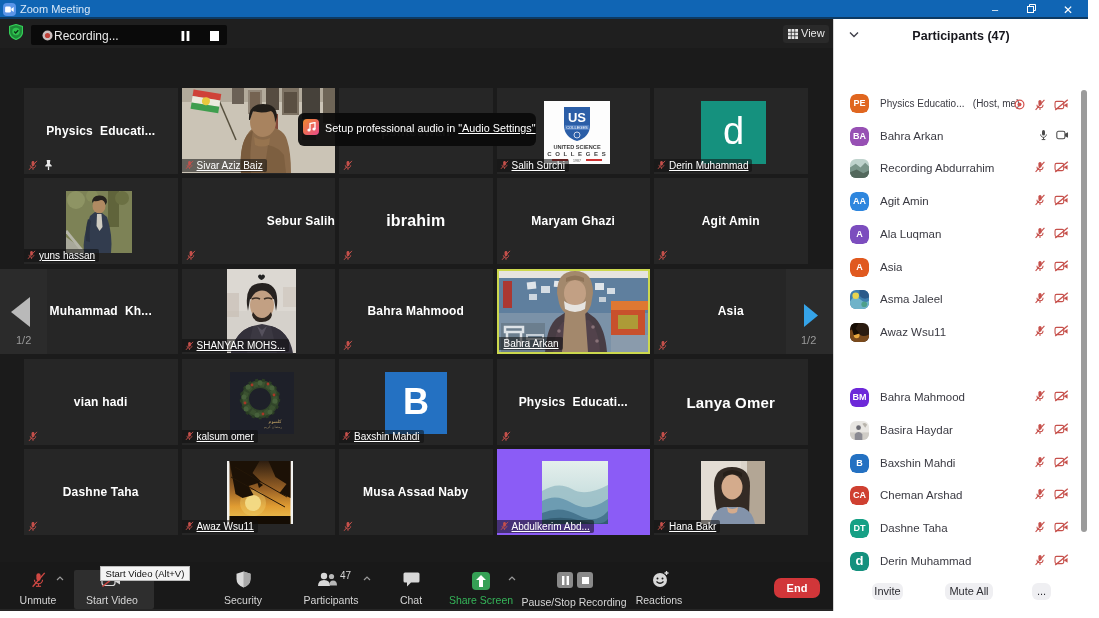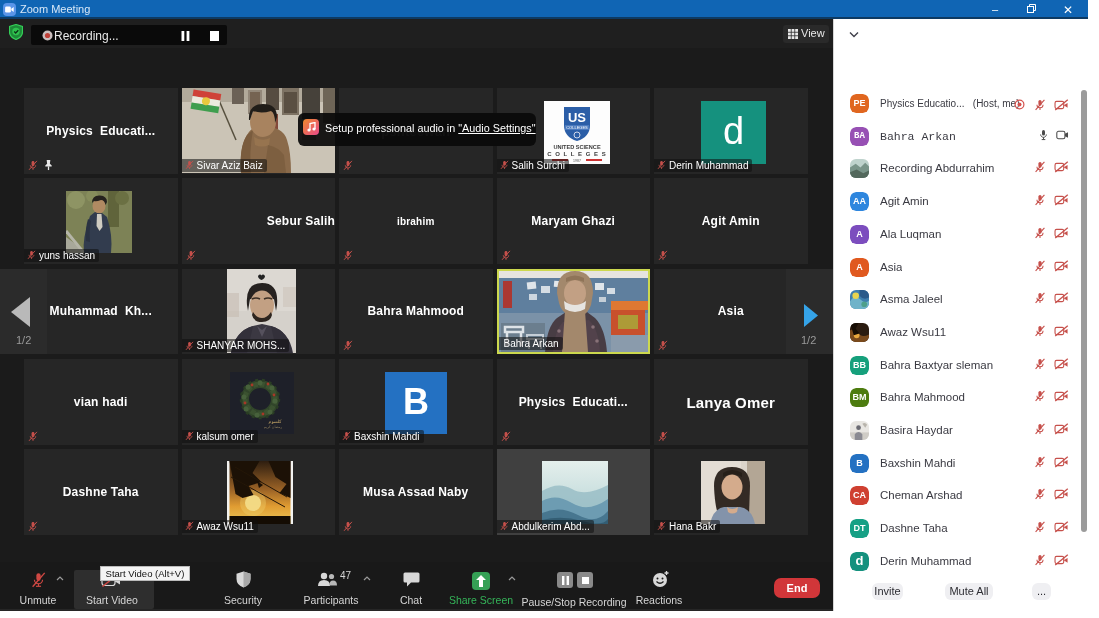--- a/index.html
+++ b/index.html
@@ -12,21 +12,21 @@
   #zicon { position:absolute; left:3px; top:3px; width:13px; height:13px; background:#5a95e8; border-radius:4px; }
   .winbtn { position:absolute; top:0px; color:#fff; font-size:11px; width:30px; text-align:center; }
 
   #topbar { position:absolute; left:0; top:19px; width:833px; height:29px; background:#1f1f1f; }
   #recbox { position:absolute; left:31px; top:6px; width:196px; height:20px; background:#0a0a0a; border-radius:2px; }
   #viewbtn { position:absolute; left:783px; top:6px; width:46px; height:18px; background:#2a2a2a; border-radius:3px; color:#e8e8e8; font-size:11px; }
 
   .tile { position:absolute; width:153.5px; height:85.5px; background:#262626; overflow:hidden; }
   .cname { position:absolute; left:0; right:0; top:50%; transform:translateY(-50%); text-align:center; color:#fff; font-size:13px; font-weight:bold; letter-spacing:.2px; }
   .micbl { position:absolute; left:4px; bottom:3px; display:flex; align-items:flex-end; }
-  .nlabel { position:absolute; left:0px; bottom:2px; display:flex; align-items:center; background:rgba(15,15,15,.55); padding:1px 4px 1px 3px; color:#fff; font-size:10px; white-space:nowrap; border-radius:0 2px 2px 0; }
+  .nlabel { position:absolute; left:0px; bottom:2px; display:flex; align-items:center; background:rgba(15,15,15,.55); padding:1px 4px 1px 3px; color:#fff; font-size:10px; white-space:nowrap; border-radius:0 2px 2px 0;text-decoration:underline; }
   .nlabel svg { margin-right:3px; }
 
   #toolbar { position:absolute; left:0; top:562px; width:833px; height:49px; background:#191919; }
   .tbtxt { position:absolute; color:#d5d5d5; font-size:10.5px; text-align:center; white-space:nowrap; }
 
   #panel { position:absolute; left:833px; top:19px; width:255px; height:592px; background:#fff; border-left:1px solid #d6d6d6; }
   #phead { position:absolute; left:0; top:10px; width:100%; text-align:center; color:#17171d; font-size:12.5px; font-weight:bold; }
   #searchbox { position:absolute; left:16px; top:44px; width:227px; height:22px; border:1px solid #c9c9ce; border-radius:11px; color:#8e8e93; font-size:12px; }
   .prow { position:absolute; left:0; width:255px; height:32px; }
   .pava { position:absolute; left:16px; top:0px; width:19px; height:19px; border-radius:6px; color:#fff; font-size:9px; font-weight:bold; text-align:center; line-height:19px; overflow:hidden; }
@@ -241,21 +241,21 @@
 <g stroke="#c6504b" fill="none" stroke-width="1.3">
 <rect x="5" y="1.2" width="4" height="7.2" rx="2" fill="#c6504b" stroke="none"></rect>
 <path d="M3.2 7.2c0 2.1 1.7 3.8 3.8 3.8s3.8-1.7 3.8-3.8"></path>
 <line x1="7" y1="11" x2="7" y2="13.6"></line>
 </g>
 <line x1="1.5" y1="13.5" x2="12.5" y2="1" stroke="#c6504b" stroke-width="1.4"></line>
 </svg>
         </div>
       </div>
 <div class="tile" style="left:339px; top:178.3px;  background:#262626;">
-        <div class="cname" style="font-size:10px;">ibrahim</div>
+        <div class="cname" style="font-size:16px;">ibrahim</div>
         <div class="micbl">
           <svg width="10" height="11" viewBox="0 0 14 15">
 <g stroke="#c6504b" fill="none" stroke-width="1.3">
 <rect x="5" y="1.2" width="4" height="7.2" rx="2" fill="#c6504b" stroke="none"></rect>
 <path d="M3.2 7.2c0 2.1 1.7 3.8 3.8 3.8s3.8-1.7 3.8-3.8"></path>
 <line x1="7" y1="11" x2="7" y2="13.6"></line>
 </g>
 <line x1="1.5" y1="13.5" x2="12.5" y2="1" stroke="#c6504b" stroke-width="1.4"></line>
 </svg>
         </div>
@@ -533,21 +533,21 @@
           <svg width="10" height="11" viewBox="0 0 14 15">
 <g stroke="#c6504b" fill="none" stroke-width="1.3">
 <rect x="5" y="1.2" width="4" height="7.2" rx="2" fill="#c6504b" stroke="none"></rect>
 <path d="M3.2 7.2c0 2.1 1.7 3.8 3.8 3.8s3.8-1.7 3.8-3.8"></path>
 <line x1="7" y1="11" x2="7" y2="13.6"></line>
 </g>
 <line x1="1.5" y1="13.5" x2="12.5" y2="1" stroke="#c6504b" stroke-width="1.4"></line>
 </svg>
         </div>
       </div>
-<div class="tile" style="left:496.5px; top:449.3px;  background:#404040;text-align:right;">
+<div class="tile" style="left:496.5px; top:449.3px;  background:#8b5cf6;text-align:right;">
         <svg class="abs" width="66" height="63" viewBox="0 0 66 63" style="left:45px;top:12px;">
 <defs>
             <linearGradient id="sky4512" x1="0" y1="0" x2="0" y2="1">
 <stop offset="0" stop-color="#e4efec"></stop>
               <stop offset="1" stop-color="#b4d2d4"></stop>
 </linearGradient>
           </defs>
 <rect width="66" height="63" fill="url(#sky4512)"></rect>
 <path d="M0 30 Q16 20 30 28 T66 24 V63 H0 Z" fill="#96bcC4" opacity="0.8"></path>
 <path d="M0 40 Q14 32 30 42 T66 38 V63 H0 Z" fill="#6d9cb2"></path>
@@ -680,20 +680,21 @@
 </svg>
 <div class="tbtxt" style="left:589px;top:594px;width:140px;color:#d5d5d5;">Reactions</div>
 <div class="abs" style="left:774px;top:578px;width:46px;height:20px;background:#d13639;border-radius:7px;color:#fff;font-size:11px;font-weight:bold;text-align:center;line-height:20px;">End</div>
 <div class="abs" style="left:0;top:609px;width:1088px;height:2px;background:#262626;"></div>
 <div id="vidtip">Start Video (Alt+V)</div>
 
   <div id="panel">
     <svg style="position:absolute;left:15px;top:12px;" width="10" height="7" viewBox="0 0 10 7">
         <path d="M1 1.5 L5 5.5 L9 1.5" fill="none" stroke="#41414b" stroke-width="1.4"></path>
       </svg>
+    <div id="phead">Participants (47)</div>
     <div class="prow" style="top:75.0px;">
 <div class="pava">
           <div style="width:19px;height:19px;background:#e0661f;border-radius:6px;">PE</div>
         </div>
 <div class="pname"><span style="font-size:10px;letter-spacing:0px;">Physics Educatio...&nbsp;&nbsp; (Host, me)</span></div>
 <div class="picons">
           <span style="margin-right:1px;"><svg width="11" height="11" viewBox="0 0 11 11">
 <circle cx="5.5" cy="5.5" r="4.4" fill="none" stroke="#d4504c" stroke-width="1.2"></circle>
 <circle cx="5.5" cy="5.5" r="2" fill="#d4504c"></circle>
 </svg></span>
@@ -707,21 +708,21 @@
 </svg>
           <svg width="15" height="12" viewBox="0 0 16 13">
 <g stroke="#c6504b" fill="none" stroke-width="1.2">
 <rect x="1" y="2.6" width="9.4" height="7.8" rx="1.6"></rect>
 <path d="M10.4 6.8 L14.6 4.2 V9.4 L10.4 6.8 Z" fill="#c6504b" stroke="none"></path>
 </g>
 <line x1="1.2" y1="12" x2="14.8" y2="0.8" stroke="#c6504b" stroke-width="1.4"></line>
 </svg>
         </div>
 </div>
-<div class="prow" style="top:107.7px;font-family:Liberation Mono, monospace;">
+<div class="prow" style="top:107.7px;">
 <div class="pava">
           <div style="width:19px;height:19px;background:#9750b4;border-radius:6px;">BA</div>
         </div>
 <div class="pname">Bahra Arkan</div>
 <div class="picons">
           <svg width="9" height="12" viewBox="0 0 12 15">
 <g stroke="#4a4a4a" fill="none" stroke-width="1.3">
 <rect x="4" y="0.8" width="4" height="7.4" rx="2" fill="#4a4a4a" stroke="none"></rect>
 <path d="M2.2 6.8c0 2.1 1.7 3.8 3.8 3.8s3.8-1.7 3.8-3.8"></path>
 <line x1="6" y1="10.6" x2="6" y2="13.4"></line>
@@ -876,46 +877,23 @@
 </svg>
           <svg width="15" height="12" viewBox="0 0 16 13">
 <g stroke="#c6504b" fill="none" stroke-width="1.2">
 <rect x="1" y="2.6" width="9.4" height="7.8" rx="1.6"></rect>
 <path d="M10.4 6.8 L14.6 4.2 V9.4 L10.4 6.8 Z" fill="#c6504b" stroke="none"></path>
 </g>
 <line x1="1.2" y1="12" x2="14.8" y2="0.8" stroke="#c6504b" stroke-width="1.4"></line>
 </svg>
         </div>
 </div>
-<div class="prow" style="top:336.6px;">
-<div class="pava">
-          <div style="width:19px;height:19px;background:#16a07c;border-radius:6px;">BB</div>
-        </div>
-<div class="pname">Bahra Baxtyar sleman</div>
-<div class="picons">
-          <svg width="12" height="12" viewBox="0 0 14 15">
-<g stroke="#c6504b" fill="none" stroke-width="1.3">
-<rect x="5" y="1.2" width="4" height="7.2" rx="2" fill="#c6504b" stroke="none"></rect>
-<path d="M3.2 7.2c0 2.1 1.7 3.8 3.8 3.8s3.8-1.7 3.8-3.8"></path>
-<line x1="7" y1="11" x2="7" y2="13.6"></line>
-</g>
-<line x1="1.5" y1="13.5" x2="12.5" y2="1" stroke="#c6504b" stroke-width="1.4"></line>
-</svg>
-          <svg width="15" height="12" viewBox="0 0 16 13">
-<g stroke="#c6504b" fill="none" stroke-width="1.2">
-<rect x="1" y="2.6" width="9.4" height="7.8" rx="1.6"></rect>
-<path d="M10.4 6.8 L14.6 4.2 V9.4 L10.4 6.8 Z" fill="#c6504b" stroke="none"></path>
-</g>
-<line x1="1.2" y1="12" x2="14.8" y2="0.8" stroke="#c6504b" stroke-width="1.4"></line>
-</svg>
-        </div>
-</div>
 <div class="prow" style="top:369.3px;">
 <div class="pava">
-          <div style="width:19px;height:36px;background:#4d7c0f;border-radius:6px;">BM</div>
+          <div style="width:19px;height:36px;background:#6d28d9;border-radius:6px;">BM</div>
         </div>
 <div class="pname">Bahra Mahmood</div>
 <div class="picons">
           <svg width="12" height="12" viewBox="0 0 14 15">
 <g stroke="#c6504b" fill="none" stroke-width="1.3">
 <rect x="5" y="1.2" width="4" height="7.2" rx="2" fill="#c6504b" stroke="none"></rect>
 <path d="M3.2 7.2c0 2.1 1.7 3.8 3.8 3.8s3.8-1.7 3.8-3.8"></path>
 <line x1="7" y1="11" x2="7" y2="13.6"></line>
 </g>
 <line x1="1.5" y1="13.5" x2="12.5" y2="1" stroke="#c6504b" stroke-width="1.4"></line>

